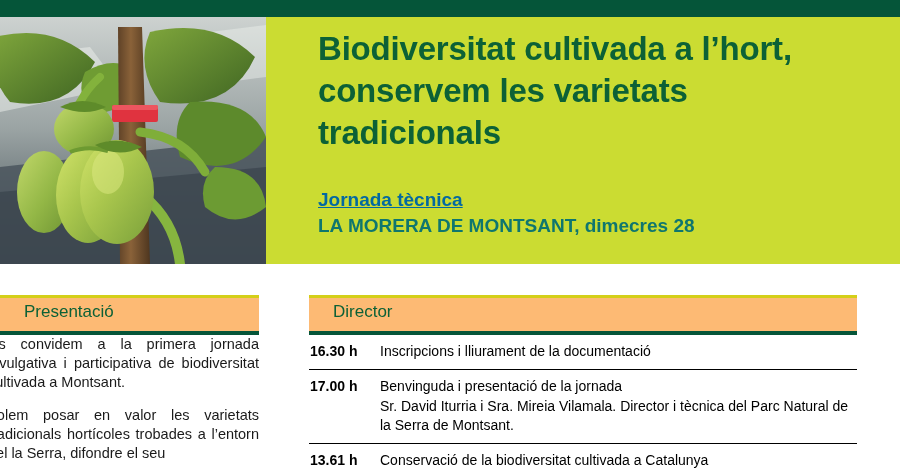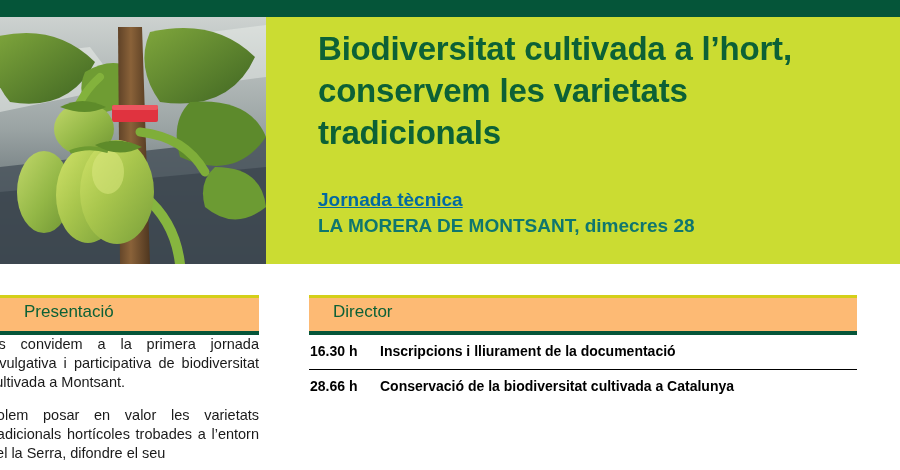--- a/index.html
+++ b/index.html
@@ -135,21 +135,21 @@
     padding-left: 1px;
     line-height: 19px;
     white-space: nowrap;
   }
   .prog-body {
     flex: 1 1 auto;
     padding-left: 8px;
   }
   .prog-title {
     font-size: 14px;
-    font-weight: bold;
+    font-weight: normal;
     color: #000000;
     line-height: 19px;
   }
   .prog-desc {
     font-size: 14px;
     font-weight: normal;
     color: #000000;
     line-height: 19px;
     padding-top: 1px;
   }
@@ -248,20 +248,27 @@
     <div class="section-title">Director</div>
   </div>
 
   <div class="prog-row">
     <div class="prog-time">16.30 h</div>
     <div class="prog-body">
       <div class="prog-title">Inscripcions i lliurament de la documentació</div>
     </div>
   </div>
 
+  <div class="prog-row">
+    <div class="prog-time">17.00 h</div>
+    <div class="prog-body">
+      <div class="prog-title">Benvinguda i presentació de la jornada</div>
+      <div class="prog-desc">Sr. David Iturria i Sra. Mireia Vilamala. Director i tècnica del Parc Natural de la Serra de Montsant.</div>
+    </div>
+  </div>
 
   <div class="prog-row no-rule">
-    <div class="prog-time">28.66 h</div>
+    <div class="prog-time">13.61 h</div>
     <div class="prog-body">
       <div class="prog-title">Conservació de la biodiversitat cultivada a Catalunya</div>
     </div>
   </div>
 </div>
 
 </body></html>

